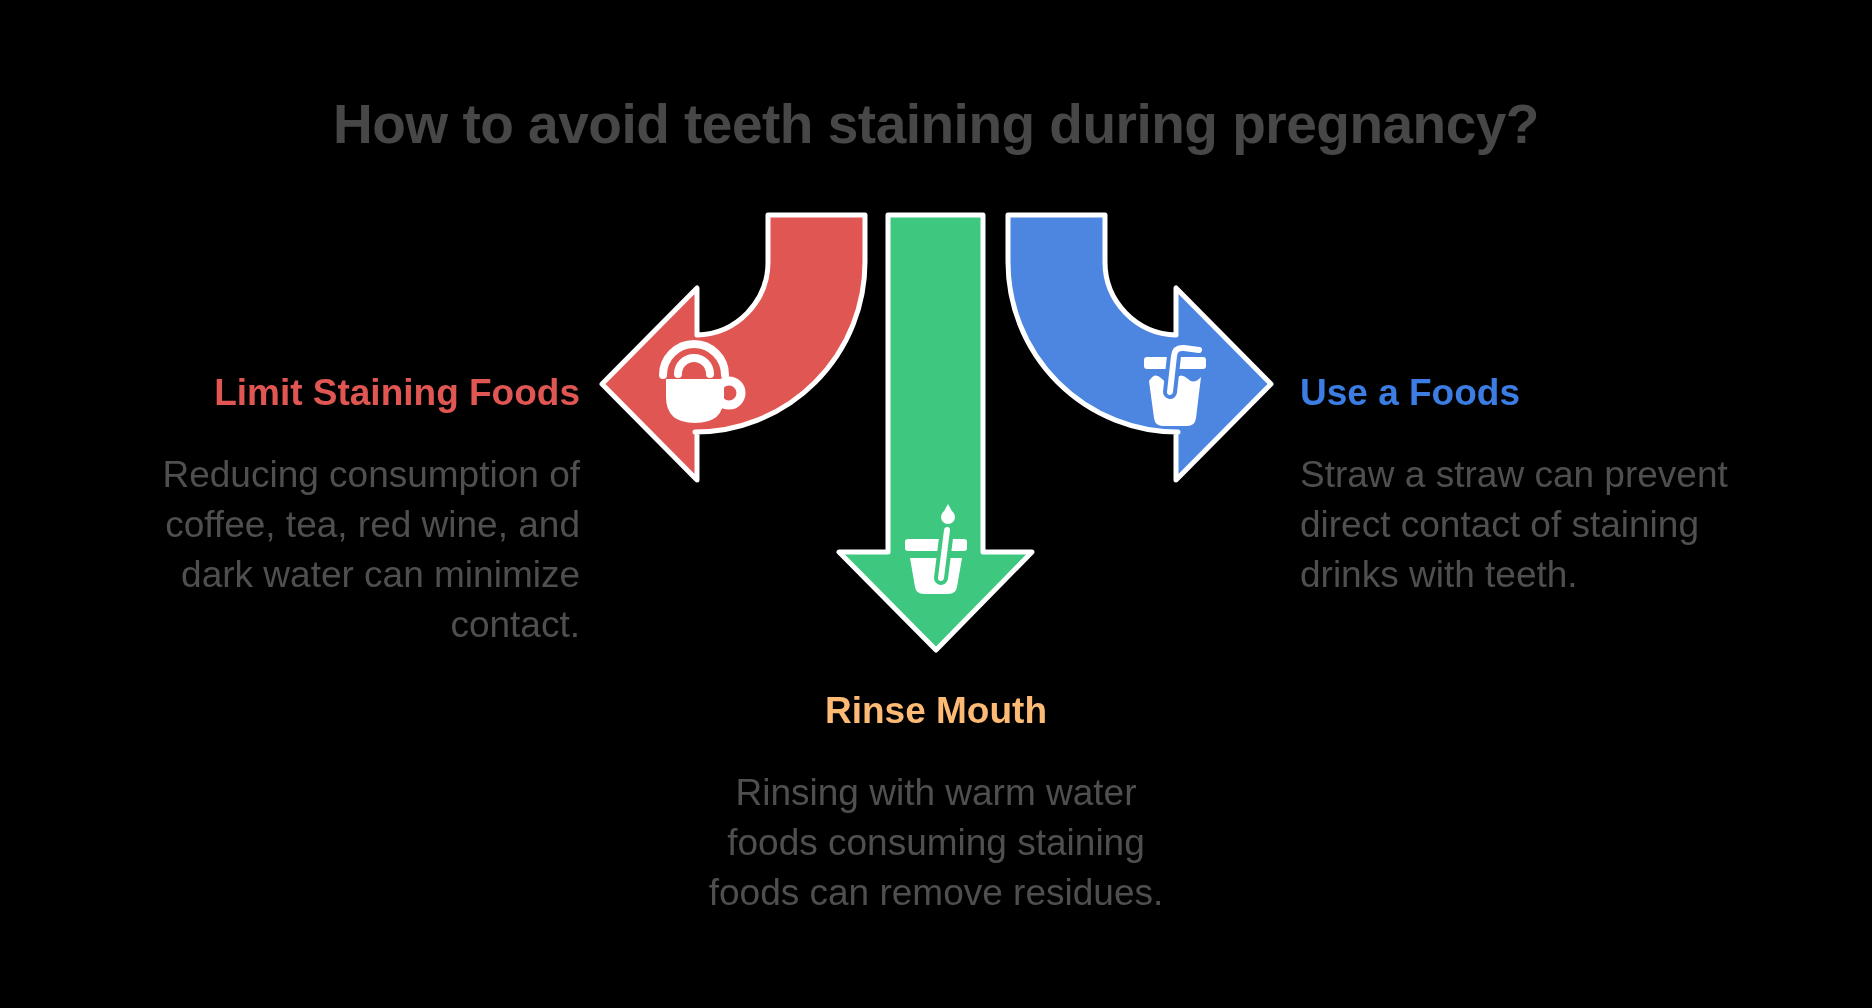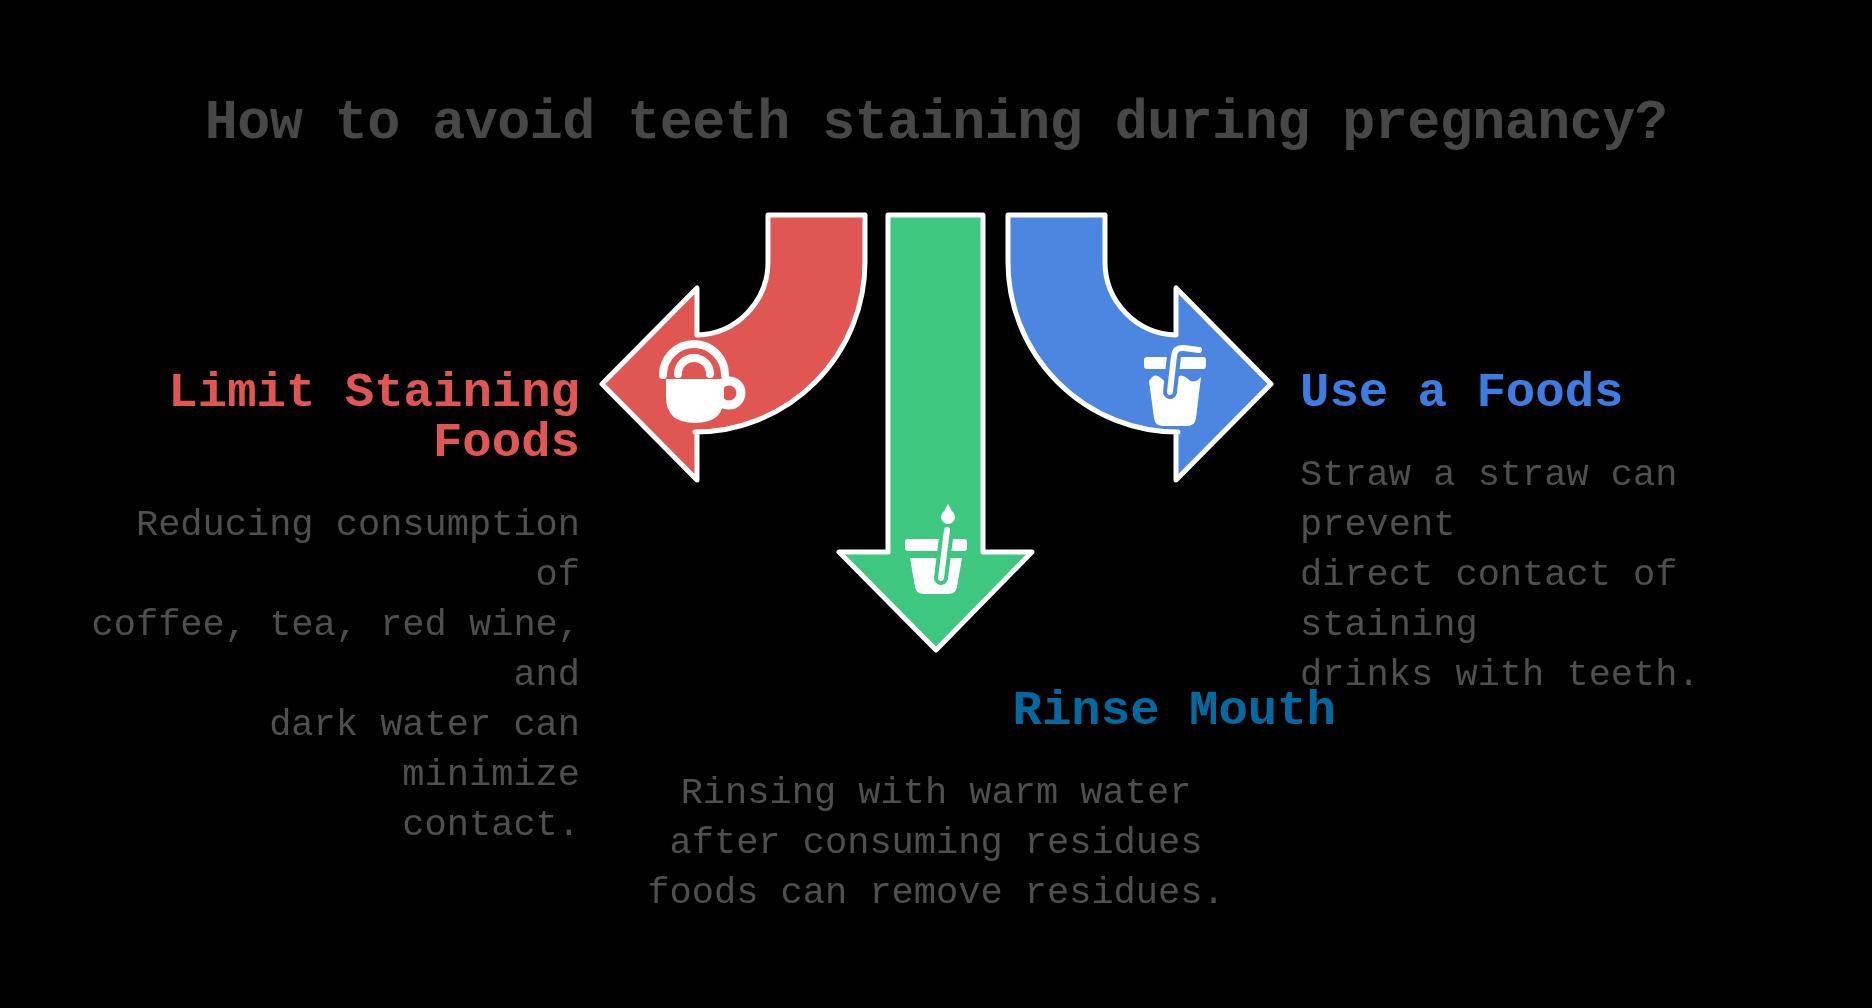--- a/index.html
+++ b/index.html
@@ -1,53 +1,53 @@
 <!DOCTYPE html>
 <html><head>
 <meta charset="utf-8">
 <style>
   html, body { margin: 0; padding: 0; background: #000; }
   .canvas {
     position: relative;
     width: 1872px;
     height: 996px;
     background: #000000;
-    font-family: Liberation Mono, monospace;
+    font-family: Liberation Sans, sans-serif;
     overflow: hidden;
   }
   .title {
     position: absolute;
     top: 92px;
     left: 0;
     width: 100%;
     text-align: center;
     font-size: 55px;
     font-weight: 700;
     color: #474747;
     letter-spacing: -0.5px;
   }
   .arrows-svg { position: absolute; top: 0; left: 0; }
   .item { position: absolute; }
   .item .heading {
-    font-size: 49px;
+    font-size: 37px;
     font-weight: 700;
     line-height: 50px;
   }
   .item .body {
     font-size: 37px;
     line-height: 50px;
     color: #4F4F4F;
   }
   .item-left  { left: 88px;  top: 368px; width: 492px; text-align: right; }
   .item-right { left: 1300px; top: 368px; width: 530px; text-align: left; }
   .item-bottom{ left: 536px; top: 686px; width: 800px; text-align: center; }
   .item-left .body, .item-right .body { margin-top: 32px; }
   .item-bottom .body { margin-top: 32px; text-align: center; }
   .heading-red   { color: #E05653; }
-  .heading-green { color: #0369a1; text-align: right; }
+  .heading-green { color: #fdba74; }
   .heading-blue  { color: #3C7DE4; }
 </style>
 </head>
 <body>
 
 <div class="canvas">
 
   <div class="title">How to avoid teeth staining during pregnancy?</div>
 
   <svg class="arrows-svg" width="1872" height="1008" viewBox="0 0 1872 1008">
@@ -99,18 +99,18 @@
       <div>Straw a straw can prevent</div>
       <div>direct contact of staining</div>
       <div>drinks with teeth.</div>
     </div>
   </div>
 
   <div class="item item-bottom">
     <div class="heading heading-green">Rinse Mouth</div>
     <div class="body">
       <div>Rinsing with warm water</div>
-      <div>after consuming residues</div>
+      <div>foods consuming staining</div>
       <div>foods can remove residues.</div>
     </div>
   </div>
 
 </div>
 
 </body></html>

